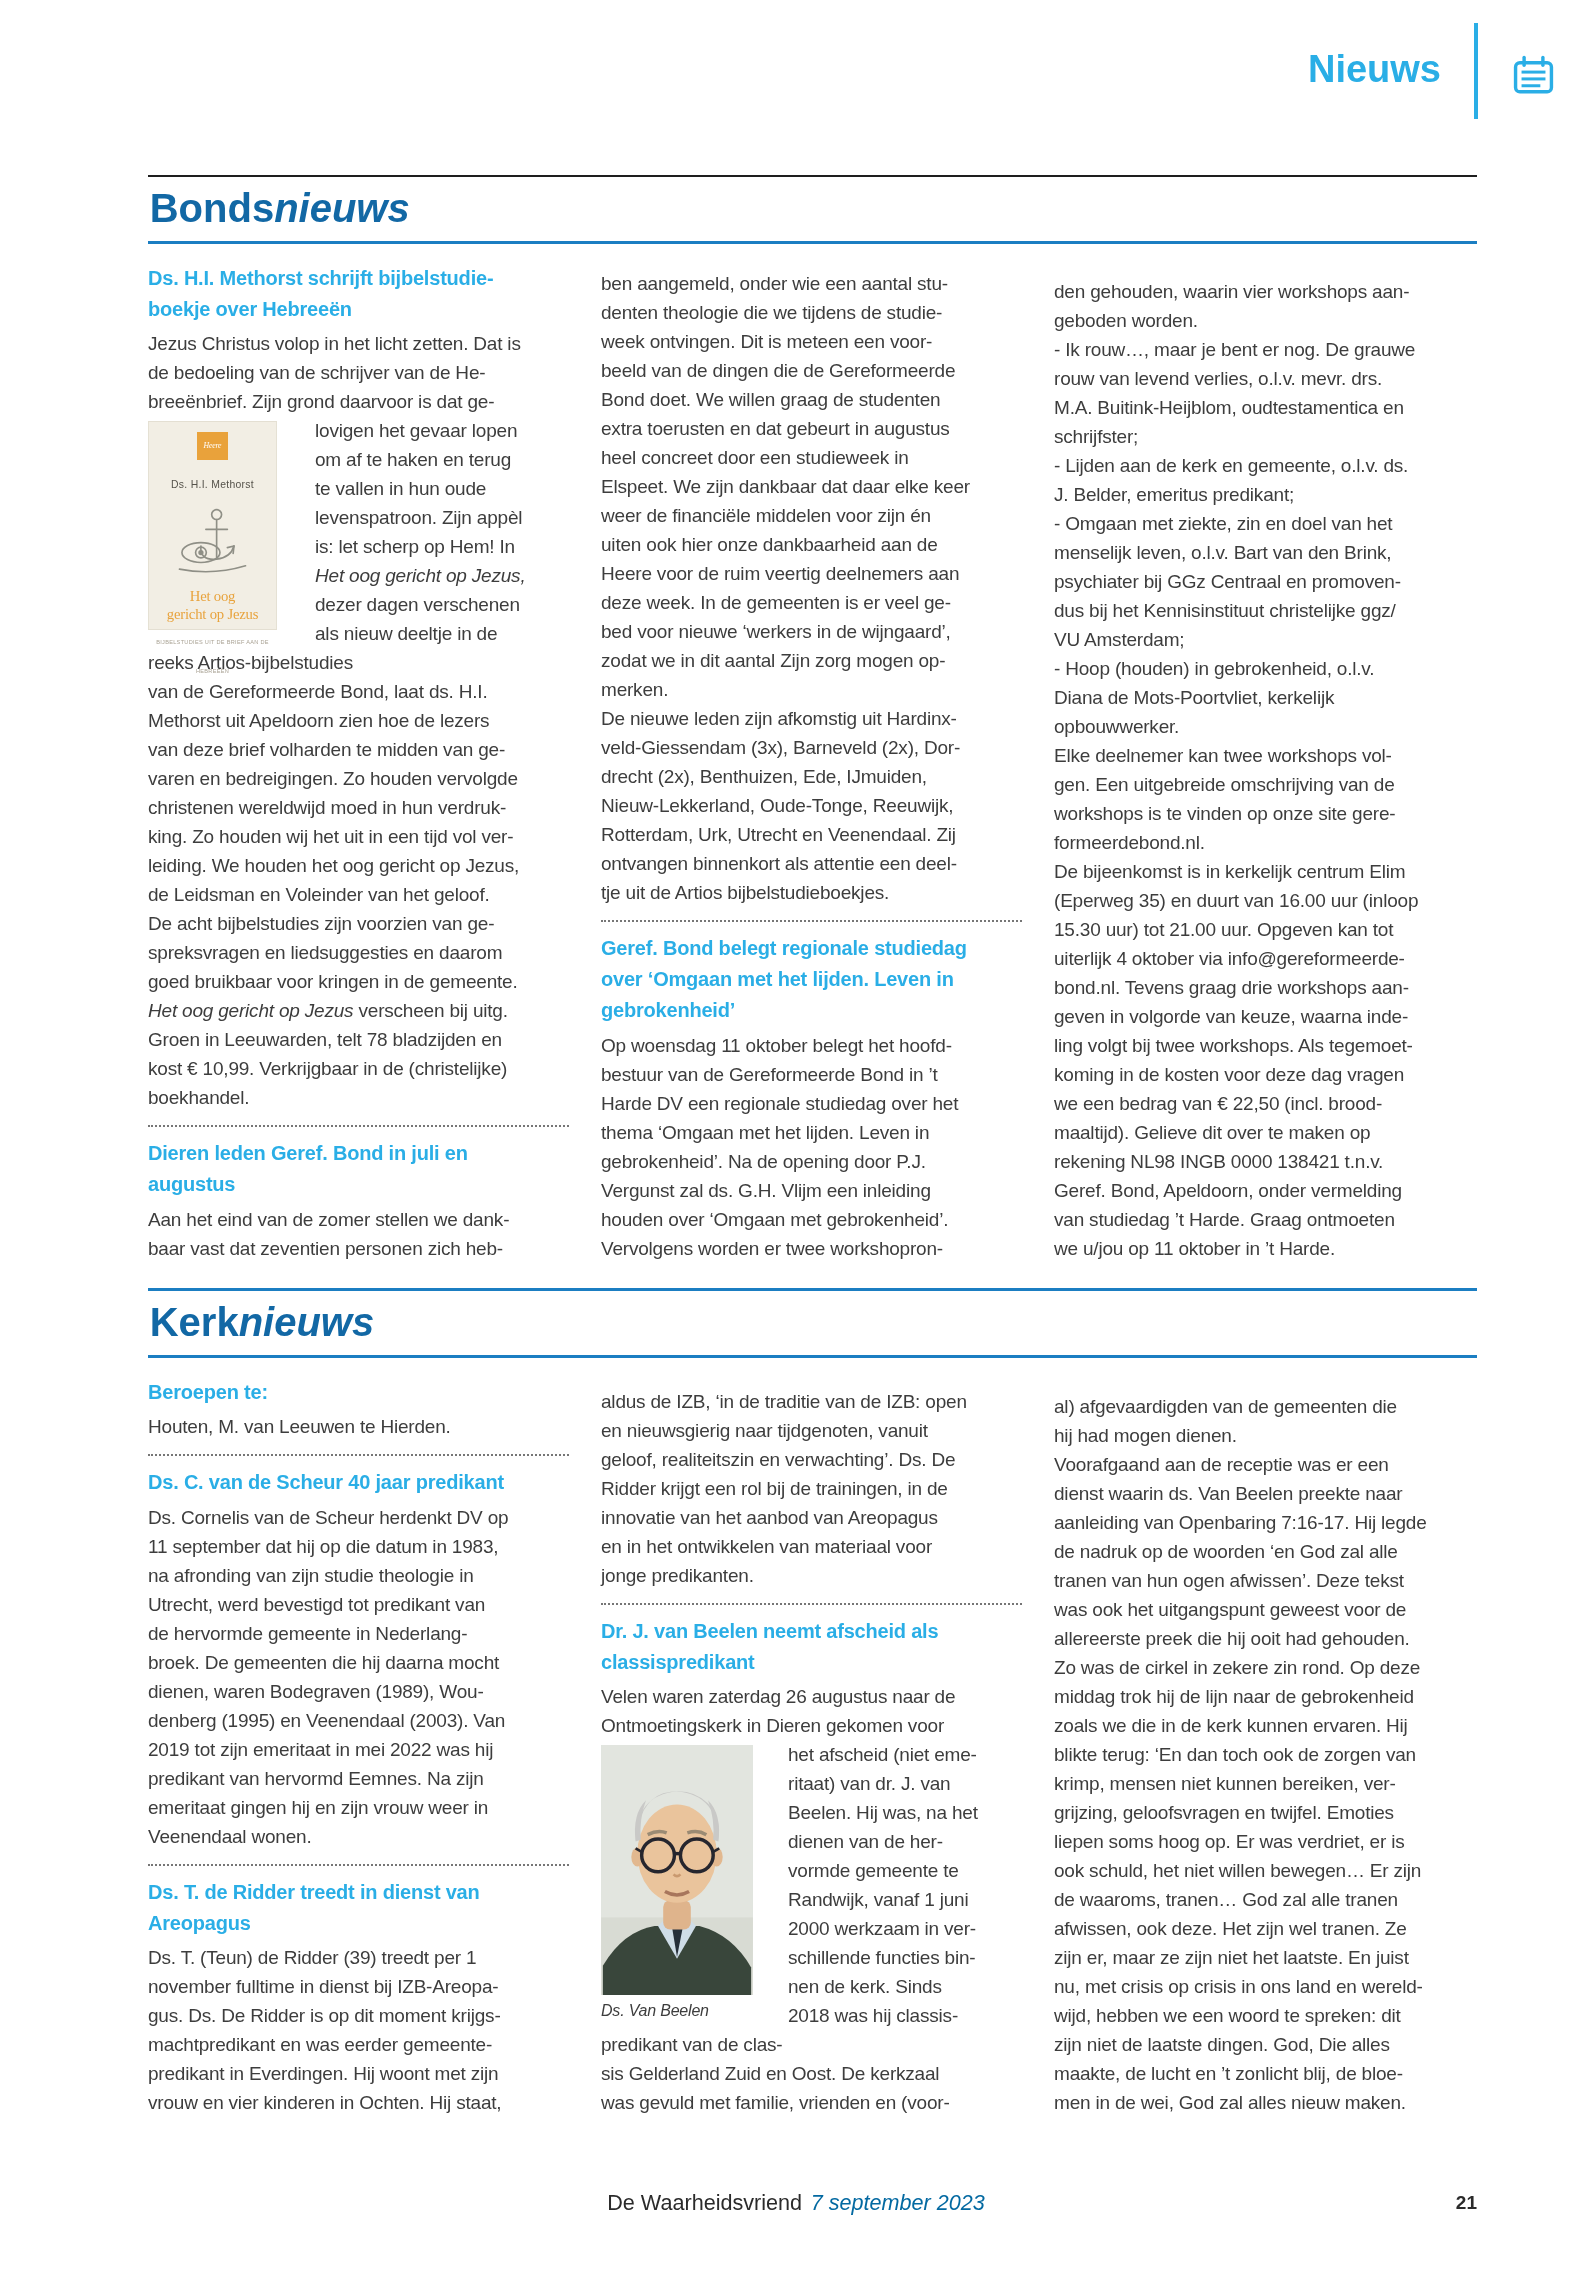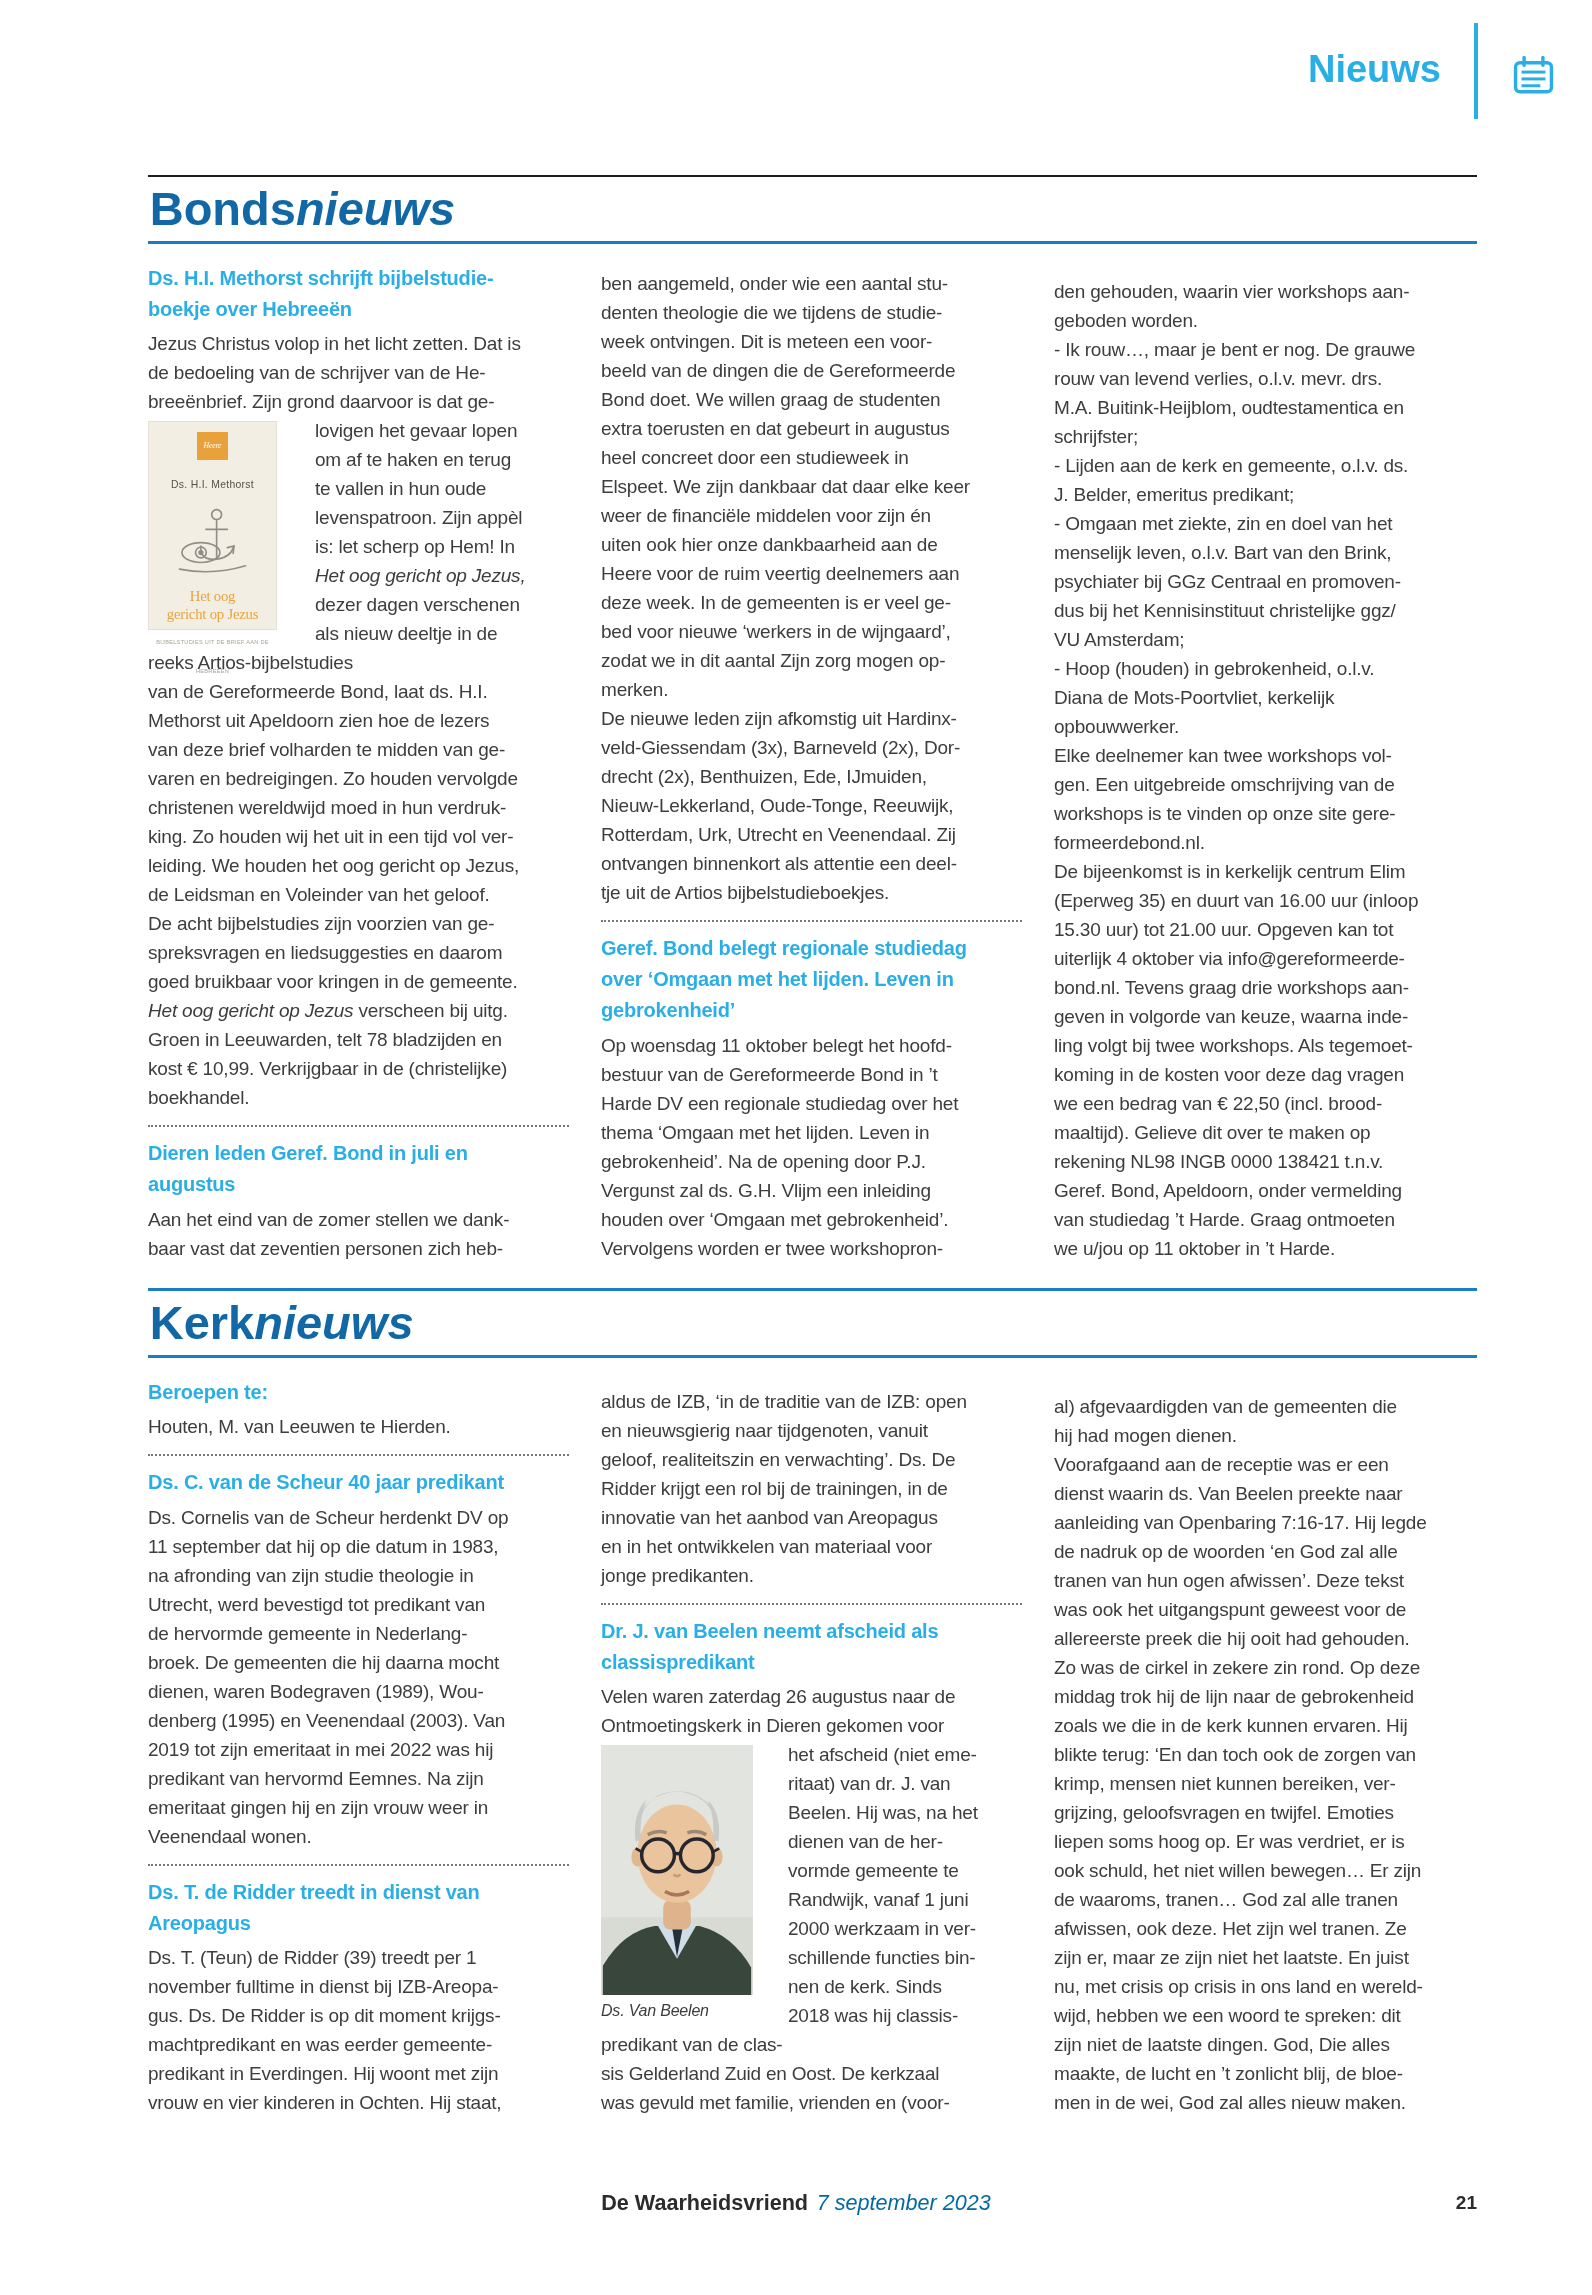--- a/index.html
+++ b/index.html
@@ -10,21 +10,21 @@
   
   .hdr-label{position:absolute;top:48px;right:151px;font-size:38px;font-weight:bold;color:#2aaee6;}
   .hdr-vline{position:absolute;left:1474px;top:23px;width:3.5px;height:96px;background:#2aaee6;}
   .hdr-icon{position:absolute;left:1512px;top:55px;}
   
   .section{position:absolute;left:148px;width:1329px;}
   .sec-bonds{top:175px;}
   .sec-kerk{top:1288px;}
   .rule-dark{border-top:2.6px solid #1e1e1e;height:0;}
   .rule-blue{border-top:3.5px solid #1b7ec2;height:0;}
-  .sec-title{font-size:47px;color:#1268a5;padding:8.6px 0 10.4px 1.7px;line-height:45px;}
+  .sec-title{font-size:40px;color:#1268a5;padding:8.6px 0 10.4px 1.7px;line-height:45px;}
   .sec-title .tb{font-weight:bold;}
   .sec-title .ti{font-weight:bold;font-style:italic;}
   .cols{display:flex;gap:30px;margin-top:19px;align-items:flex-end;}
   .col{width:423px;font-size:19px;line-height:29px;letter-spacing:-0.2px;}
   .col p{margin:0;white-space:pre-line;}
   .sub{font-size:20px;line-height:31px;color:#2aaee6;font-weight:bold;margin:0 0 4.3px 0;white-space:pre-line;letter-spacing:-0.2px;}
   .sep{border-top:2.6px dotted #767676;height:0;margin:13px 1.7px 11.2px 0;}
   .it{font-style:italic;}
   
   .book{float:left;width:129px;height:209px;margin:5.2px 38px 12px 0;background:#f2eee4;
@@ -34,21 +34,21 @@
   .book-author{font-size:10.4px;color:#55524a;letter-spacing:0.3px;margin-bottom:3.5px;}
   .book-title{font-family:"Liberation Serif",serif;font-size:14.7px;line-height:17.3px;color:#e8a33d;
               margin-top:1.7px;white-space:pre-line;}
   .book-sub{font-size:5.6px;color:#a9a294;letter-spacing:0.3px;margin-top:5.2px;}
   
   .photo-fig{float:left;width:152px;margin:5.2px 35px 3.5px 0;}
   .photo-box{width:152px;height:250px;background:#dfe3dd;overflow:hidden;}
   .photo-cap{font-size:16px;font-style:italic;color:#3d3d3d;line-height:28px;margin-top:1.7px;}
   
   .footer{position:absolute;top:2190px;left:0;width:100%;text-align:center;font-size:21.6px;color:#2b2b2b;}
-  .footer .mag{font-weight:bold;}
+  .footer .mag{font-weight:normal;}
   .footer .date{font-style:italic;color:#0369a1;margin-left:8.6px;}
   .pageno{position:absolute;top:2192px;right:115px;font-size:19px;font-weight:bold;color:#2b2b2b;}
 </style>
 </head>
 <body>
 
 <div class="hdr-label">Nieuws</div>
 <div class="hdr-vline"></div>
 <div class="hdr-icon">
   <svg width="43" height="41" viewBox="0 0 50 48" fill="none">

